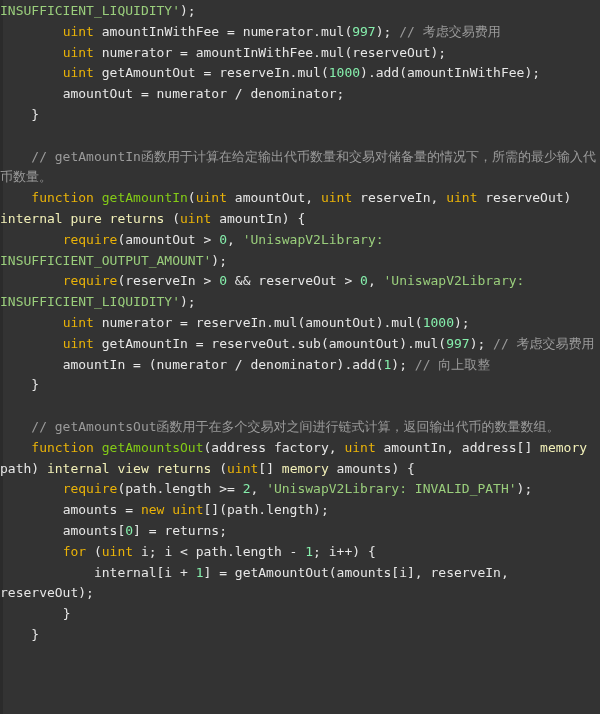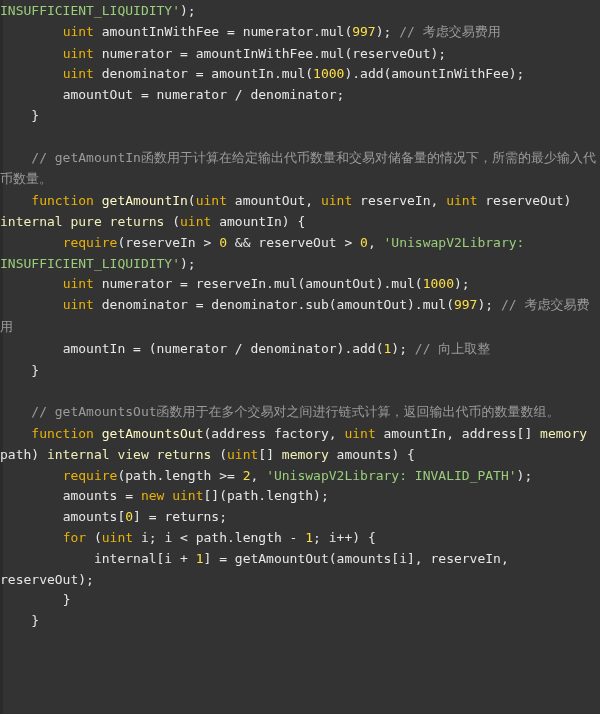--- a/index.html
+++ b/index.html
@@ -48,43 +48,44 @@
     white-space: pre-wrap;
     word-break: break-word;
   }
   .line.blank {
     height: 20.8px;
   }
   
   .t-plain   { color: #e7e7e7; }
   .t-kw      { color: #eab308; }   
   .t-mod     { color: #f2f0b8; }   
-  .t-fn      { color: #fef9c3; }   
-  .t-num     { color: #fde047; }   
+  .t-fn      { color: #84cc16; }   
+  .t-num     { color: #86efac; }   
   .t-str     { color: #9ace7c; }   
   .t-cmt     { color: #9b9b9b; }   
-  .cjk       { font-family: Liberation Mono, monospace; }
+  .cjk       { font-family: Liberation Serif, serif; }
 </style>
 </head>
 <body>
 
 <div id="code-block">
   <div id="gutter-strip"></div>
   <pre id="code-lines"><span class="line"><span class="t-str">INSUFFICIENT_LIQUIDITY'</span><span class="t-plain">);</span>
 </span><span class="line"><span class="t-plain">        </span><span class="t-kw">uint</span><span class="t-plain"> amountInWithFee = numerator.mul(</span><span class="t-num">997</span><span class="t-plain">); </span><span class="t-cmt">// </span><span class="t-cmt cjk">考虑交易费用</span>
 </span><span class="line"><span class="t-plain">        </span><span class="t-kw">uint</span><span class="t-plain"> numerator = amountInWithFee.mul(reserveOut);</span>
-</span><span class="line"><span class="t-plain">        </span><span class="t-kw">uint</span><span class="t-plain"> denominator = amountIn.mul(</span><span class="t-num">1000</span><span class="t-plain">).add(amountInWithFee);</span>
+</span><span class="line"><span class="t-plain">        </span><span class="t-kw">uint</span><span class="t-plain"> getAmountOut = reserveIn.mul(</span><span class="t-num">1000</span><span class="t-plain">).add(amountInWithFee);</span>
 </span><span class="line"><span class="t-plain">        amountOut = numerator / denominator;</span>
 </span><span class="line"><span class="t-plain">    }</span>
 </span><span class="line blank">
 </span><span class="line"><span class="t-cmt">    // getAmountIn</span><span class="t-cmt cjk">函数用于计算在给定输出代币数量和交易对储备量的情况下，所需的最少输入代币数量。</span>
 </span><span class="line"><span class="t-plain">    </span><span class="t-kw">function</span><span class="t-plain"> </span><span class="t-fn">getAmountIn</span><span class="t-plain">(</span><span class="t-kw">uint</span><span class="t-plain"> amountOut, </span><span class="t-kw">uint</span><span class="t-plain"> reserveIn, </span><span class="t-kw">uint</span><span class="t-plain"> reserveOut) </span><span class="t-mod">internal</span><span class="t-plain"> </span><span class="t-mod">pure</span><span class="t-plain"> </span><span class="t-mod">returns</span><span class="t-plain"> (</span><span class="t-kw">uint</span><span class="t-plain"> amountIn) {</span>
+</span><span class="line"><span class="t-plain">        </span><span class="t-kw">require</span><span class="t-plain">(amountOut &gt; </span><span class="t-num">0</span><span class="t-plain">, </span><span class="t-str">'UniswapV2Library: INSUFFICIENT_OUTPUT_AMOUNT'</span><span class="t-plain">);</span>
 </span><span class="line"><span class="t-plain">        </span><span class="t-kw">require</span><span class="t-plain">(reserveIn &gt; </span><span class="t-num">0</span><span class="t-plain"> &amp;&amp; reserveOut &gt; </span><span class="t-num">0</span><span class="t-plain">, </span><span class="t-str">'UniswapV2Library: INSUFFICIENT_LIQUIDITY'</span><span class="t-plain">);</span>
 </span><span class="line"><span class="t-plain">        </span><span class="t-kw">uint</span><span class="t-plain"> numerator = reserveIn.mul(amountOut).mul(</span><span class="t-num">1000</span><span class="t-plain">);</span>
-</span><span class="line"><span class="t-plain">        </span><span class="t-kw">uint</span><span class="t-plain"> denominator = denominator.sub(amountOut).mul(</span><span class="t-num">997</span><span class="t-plain">); </span><span class="t-cmt">// </span><span class="t-cmt cjk">考虑交易费用</span>
+</span><span class="line"><span class="t-plain">        </span><span class="t-kw">uint</span><span class="t-plain"> getAmountIn = reserveOut.sub(amountOut).mul(</span><span class="t-num">997</span><span class="t-plain">); </span><span class="t-cmt">// </span><span class="t-cmt cjk">考虑交易费用</span>
 </span><span class="line"><span class="t-plain">        amountIn = (numerator / denominator).add(</span><span class="t-num">1</span><span class="t-plain">); </span><span class="t-cmt">// </span><span class="t-cmt cjk">向上取整</span>
 </span><span class="line"><span class="t-plain">    }</span>
 </span><span class="line blank">
 </span><span class="line"><span class="t-cmt">    // getAmountsOut</span><span class="t-cmt cjk">函数用于在多个交易对之间进行链式计算，返回输出代币的数量数组。</span>
 </span><span class="line"><span class="t-plain">    </span><span class="t-kw">function</span><span class="t-plain"> </span><span class="t-fn">getAmountsOut</span><span class="t-plain">(address factory, </span><span class="t-kw">uint</span><span class="t-plain"> amountIn, address[] </span><span class="t-mod">memory</span><span class="t-plain"> path) </span><span class="t-mod">internal</span><span class="t-plain"> </span><span class="t-mod">view</span><span class="t-plain"> </span><span class="t-mod">returns</span><span class="t-plain"> (</span><span class="t-kw">uint</span><span class="t-plain">[] </span><span class="t-mod">memory</span><span class="t-plain"> amounts) {</span>
 </span><span class="line"><span class="t-plain">        </span><span class="t-kw">require</span><span class="t-plain">(path.length &gt;= </span><span class="t-num">2</span><span class="t-plain">, </span><span class="t-str">'UniswapV2Library: INVALID_PATH'</span><span class="t-plain">);</span>
 </span><span class="line"><span class="t-plain">        amounts = </span><span class="t-kw">new</span><span class="t-plain"> </span><span class="t-kw">uint</span><span class="t-plain">[](path.length);</span>
 </span><span class="line"><span class="t-plain">        amounts[</span><span class="t-num">0</span><span class="t-plain">] = returns;</span>
 </span><span class="line"><span class="t-plain">        </span><span class="t-kw">for</span><span class="t-plain"> (</span><span class="t-kw">uint</span><span class="t-plain"> i; i &lt; path.length - </span><span class="t-num">1</span><span class="t-plain">; i++) {</span>
 </span><span class="line"><span class="t-plain">            internal[i + </span><span class="t-num">1</span><span class="t-plain">] = getAmountOut(amounts[i], reserveIn, reserveOut);</span>

